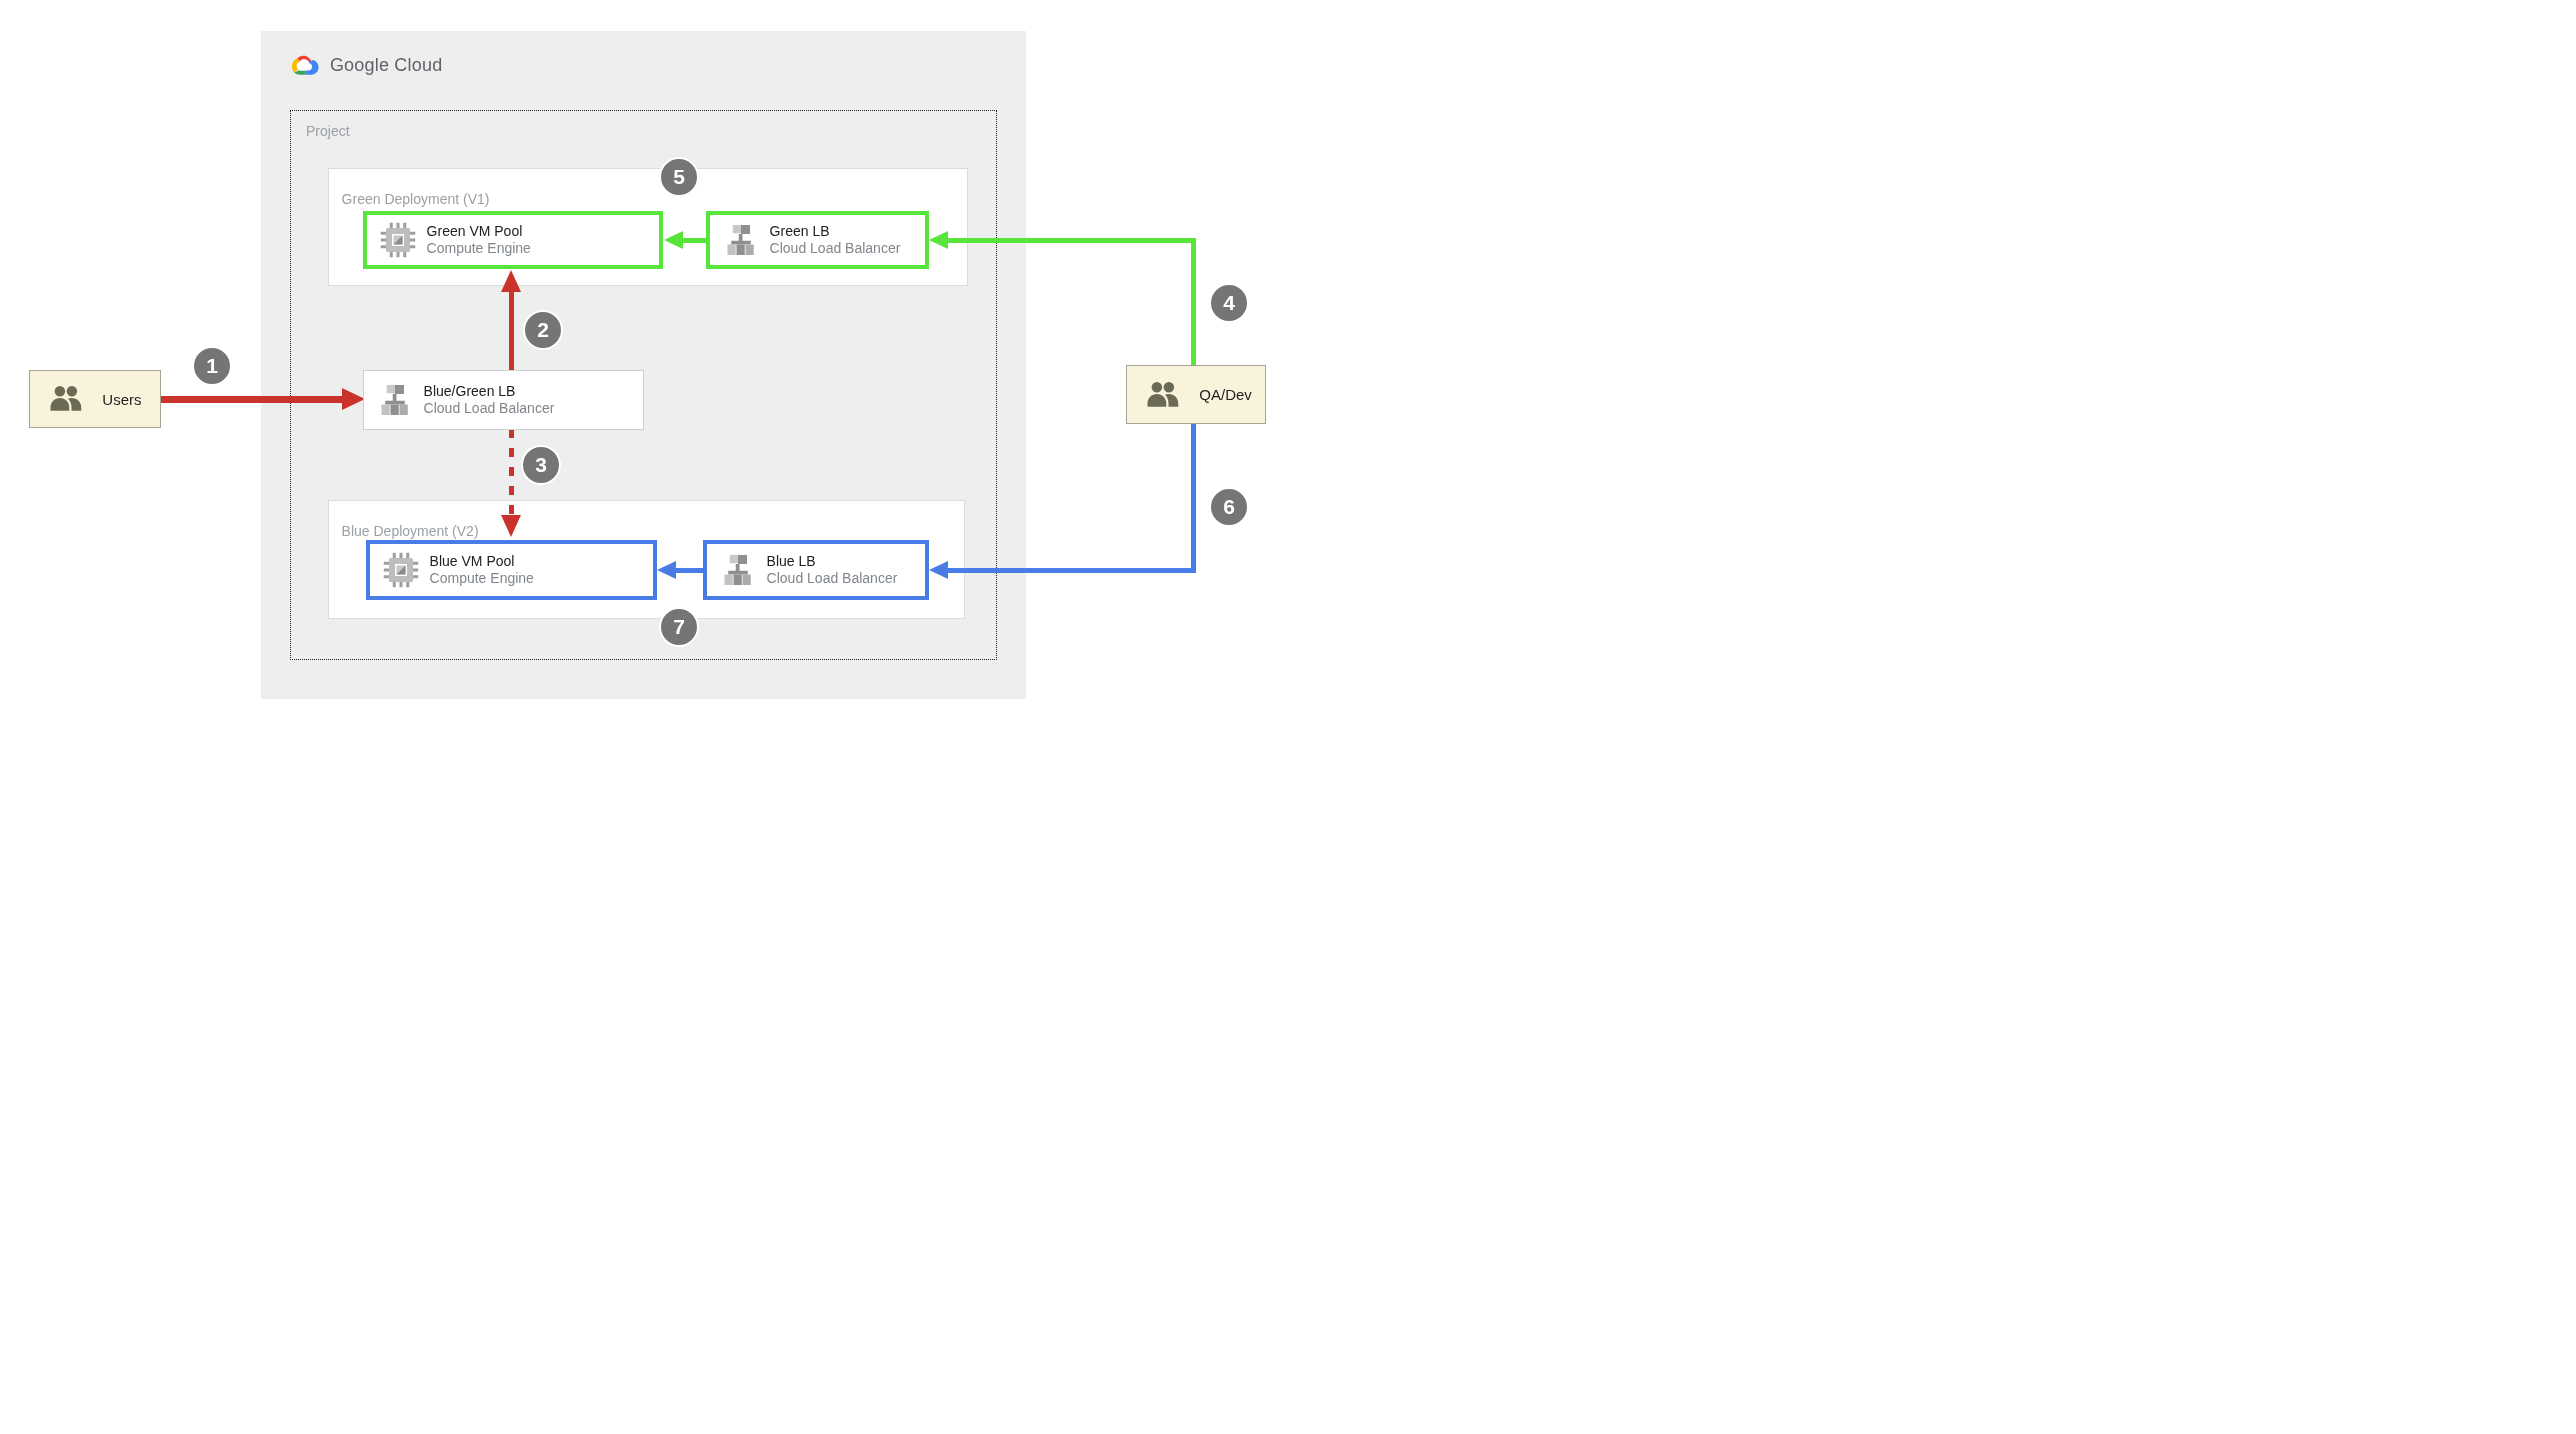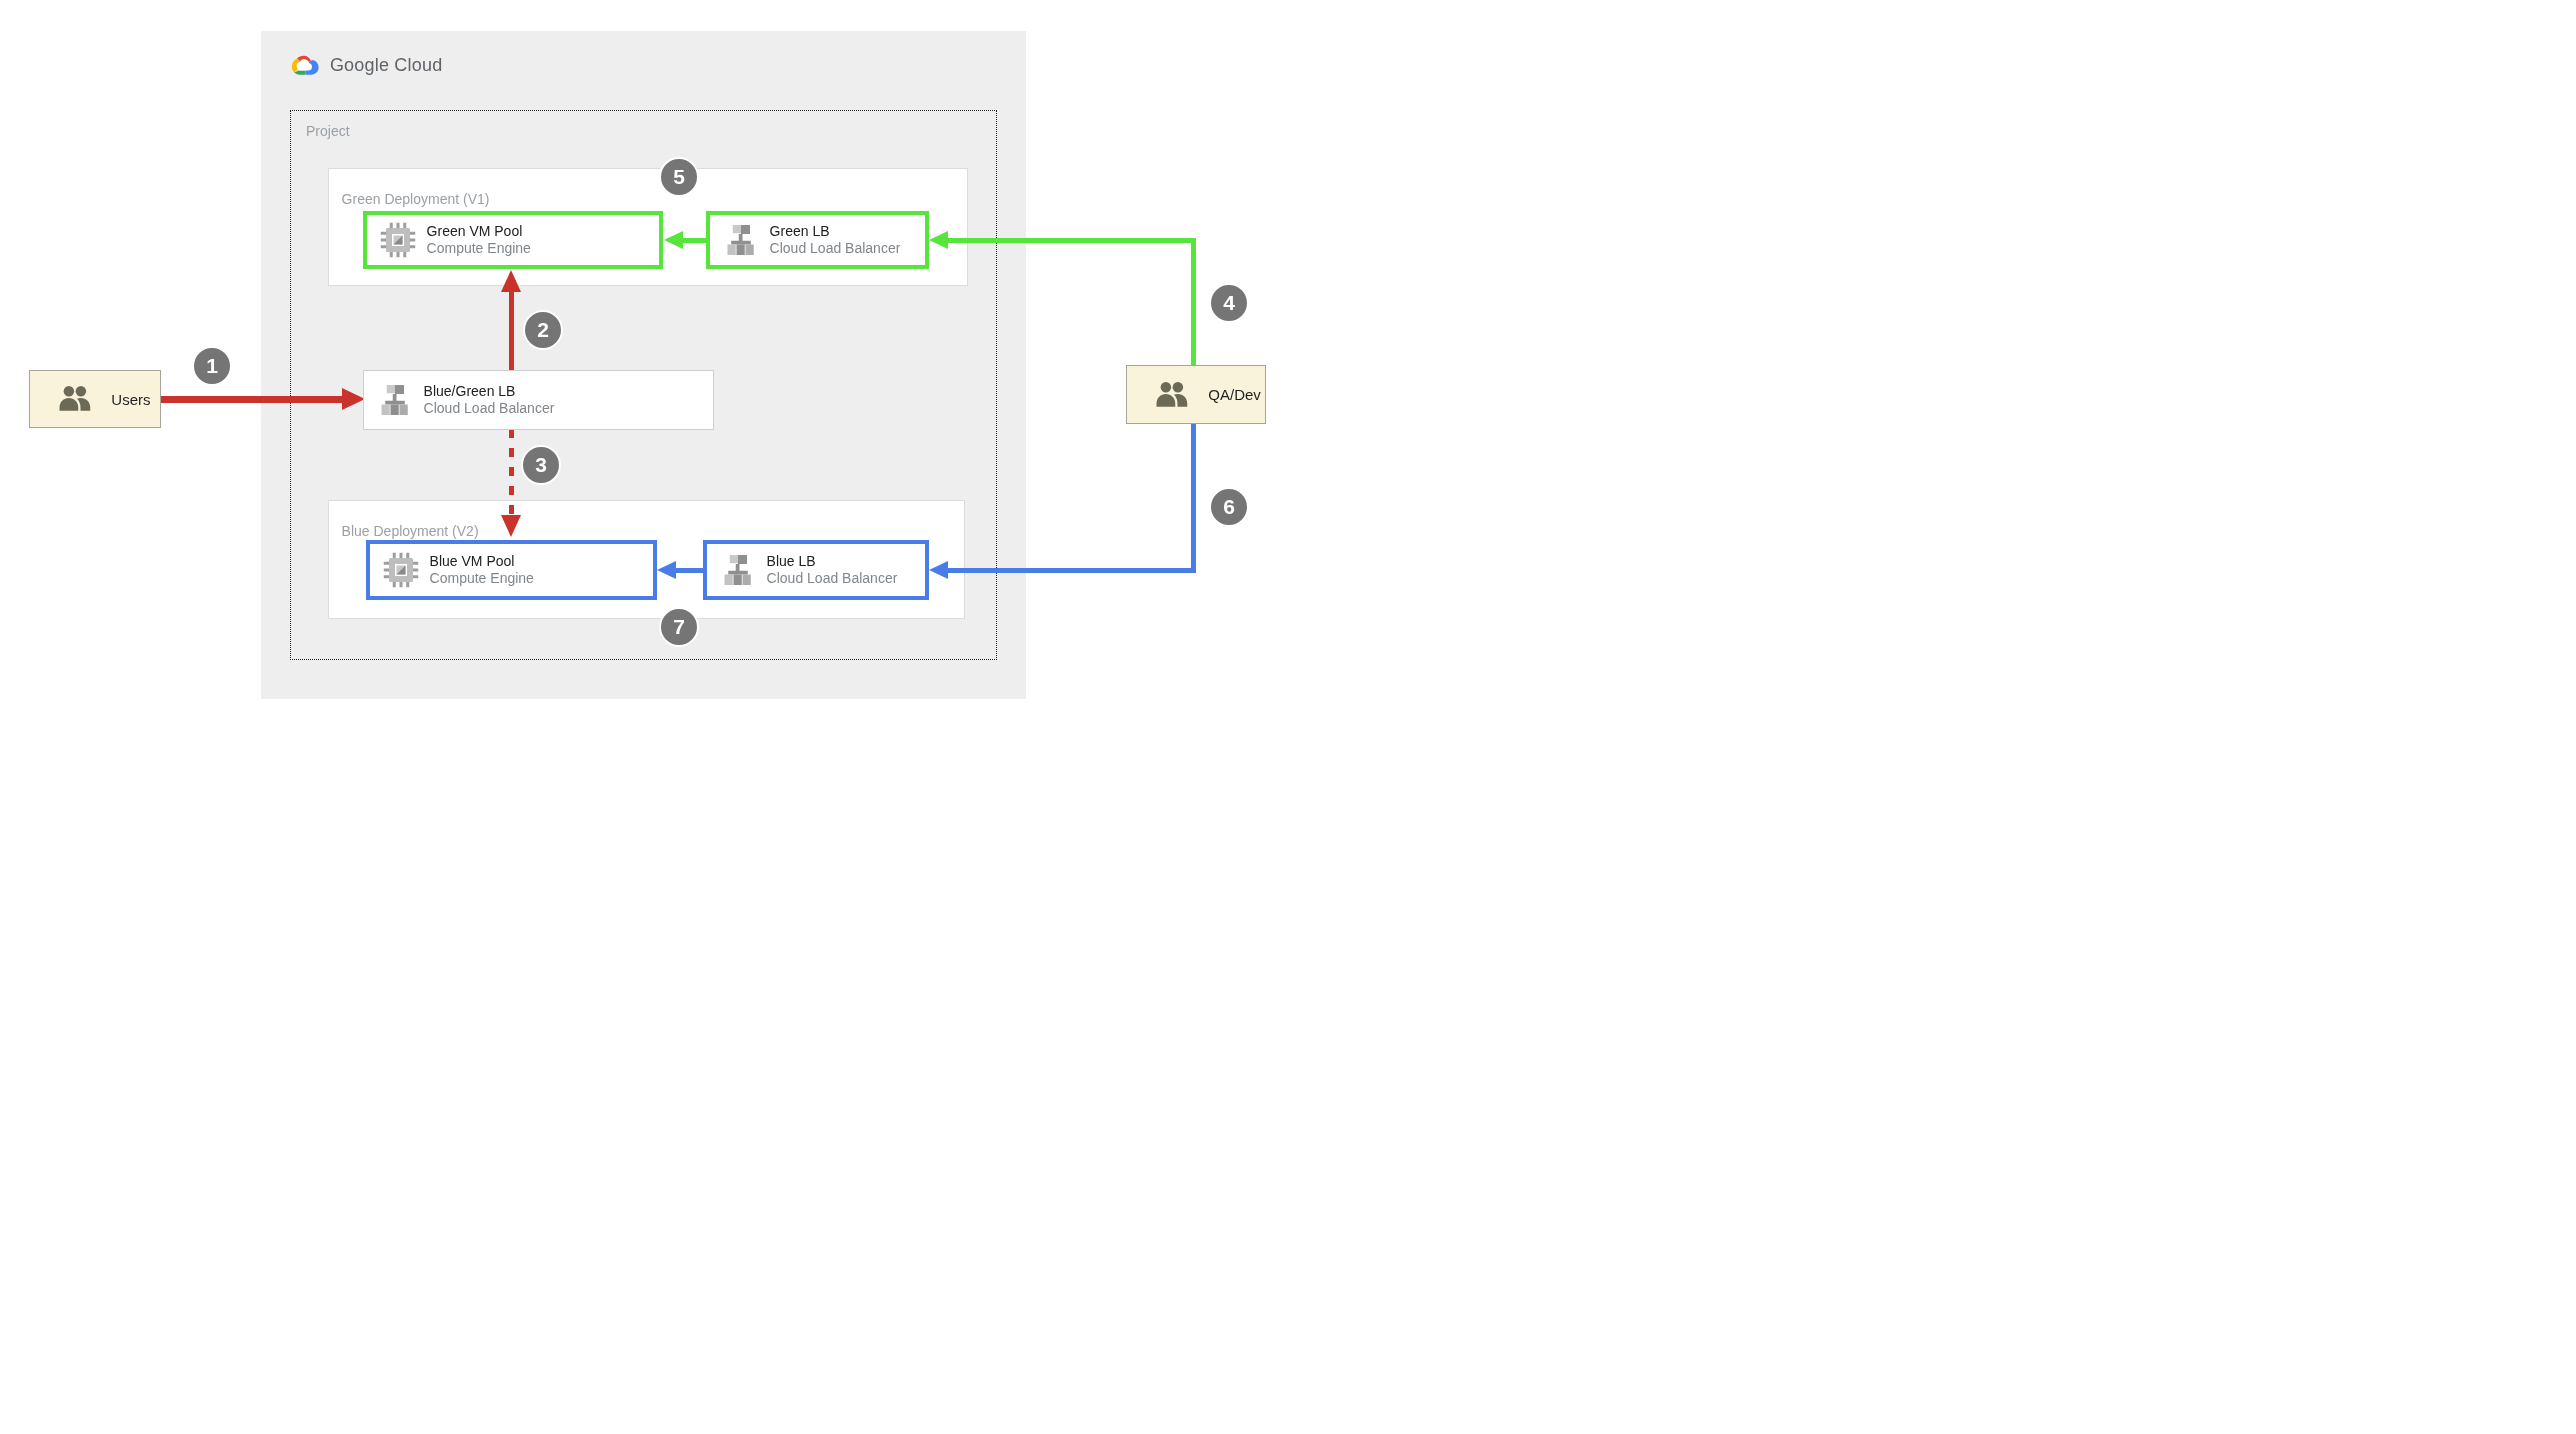--- a/index.html
+++ b/index.html
@@ -23,25 +23,25 @@
   
   .node{position:absolute;background:#ffffff;box-sizing:border-box;display:flex;align-items:center;padding-left:12.6px;gap:11px;}
   .node .icon{width:36px;height:36px;flex:0 0 auto;}
   .node .title{font-size:14px;color:#202124;line-height:1.25;}
   .node .sub{font-size:14px;color:#80868b;line-height:1.25;}
   .b-green{border:4.7px solid #57e43b;}
   .b-blue{border:4.7px solid #4a7ce8;}
   .b-plain{border:0.8px solid #cfcfcf;}
   .n-green-vm{left:363px;top:211px;width:300px;height:58px;}
   .n-green-lb{left:706px;top:211px;width:223px;height:58px;}
-  .n-bg-lb{left:363px;top:370px;width:351px;height:60px;}
+  .n-bg-lb{left:363px;top:370px;width:281px;height:60px;}
   .n-blue-vm{left:366px;top:540px;width:291px;height:60px;}
   .n-blue-lb{left:703px;top:540px;width:226px;height:60px;}
   
-  .actor{position:absolute;background:#faf3dc;border:0.8px solid #a6a492;box-sizing:border-box;display:flex;align-items:center;padding-left:28px;gap:17.3px;}
+  .actor{position:absolute;background:#faf3dc;border:0.8px solid #a6a492;box-sizing:border-box;display:flex;align-items:center;padding-left:19px;gap:17.3px;}
   .actor svg{width:36px;height:27.5px;color:#6b6a57;}
   .actor .alabel{font-size:15px;color:#1f1f1f;}
   .a-users{left:29px;top:370px;width:132px;height:58px;}
   .a-qa{left:1126px;top:365px;width:140px;height:59px;}
   
   .seg{position:absolute;}
   .red{background:#c9332b;}
   .green{background:#57e43b;}
   .blue{background:#4a7ce8;}
   .dash-v{background:repeating-linear-gradient(to bottom,#c9332b 0 9.4px,transparent 9.4px 19px);}

